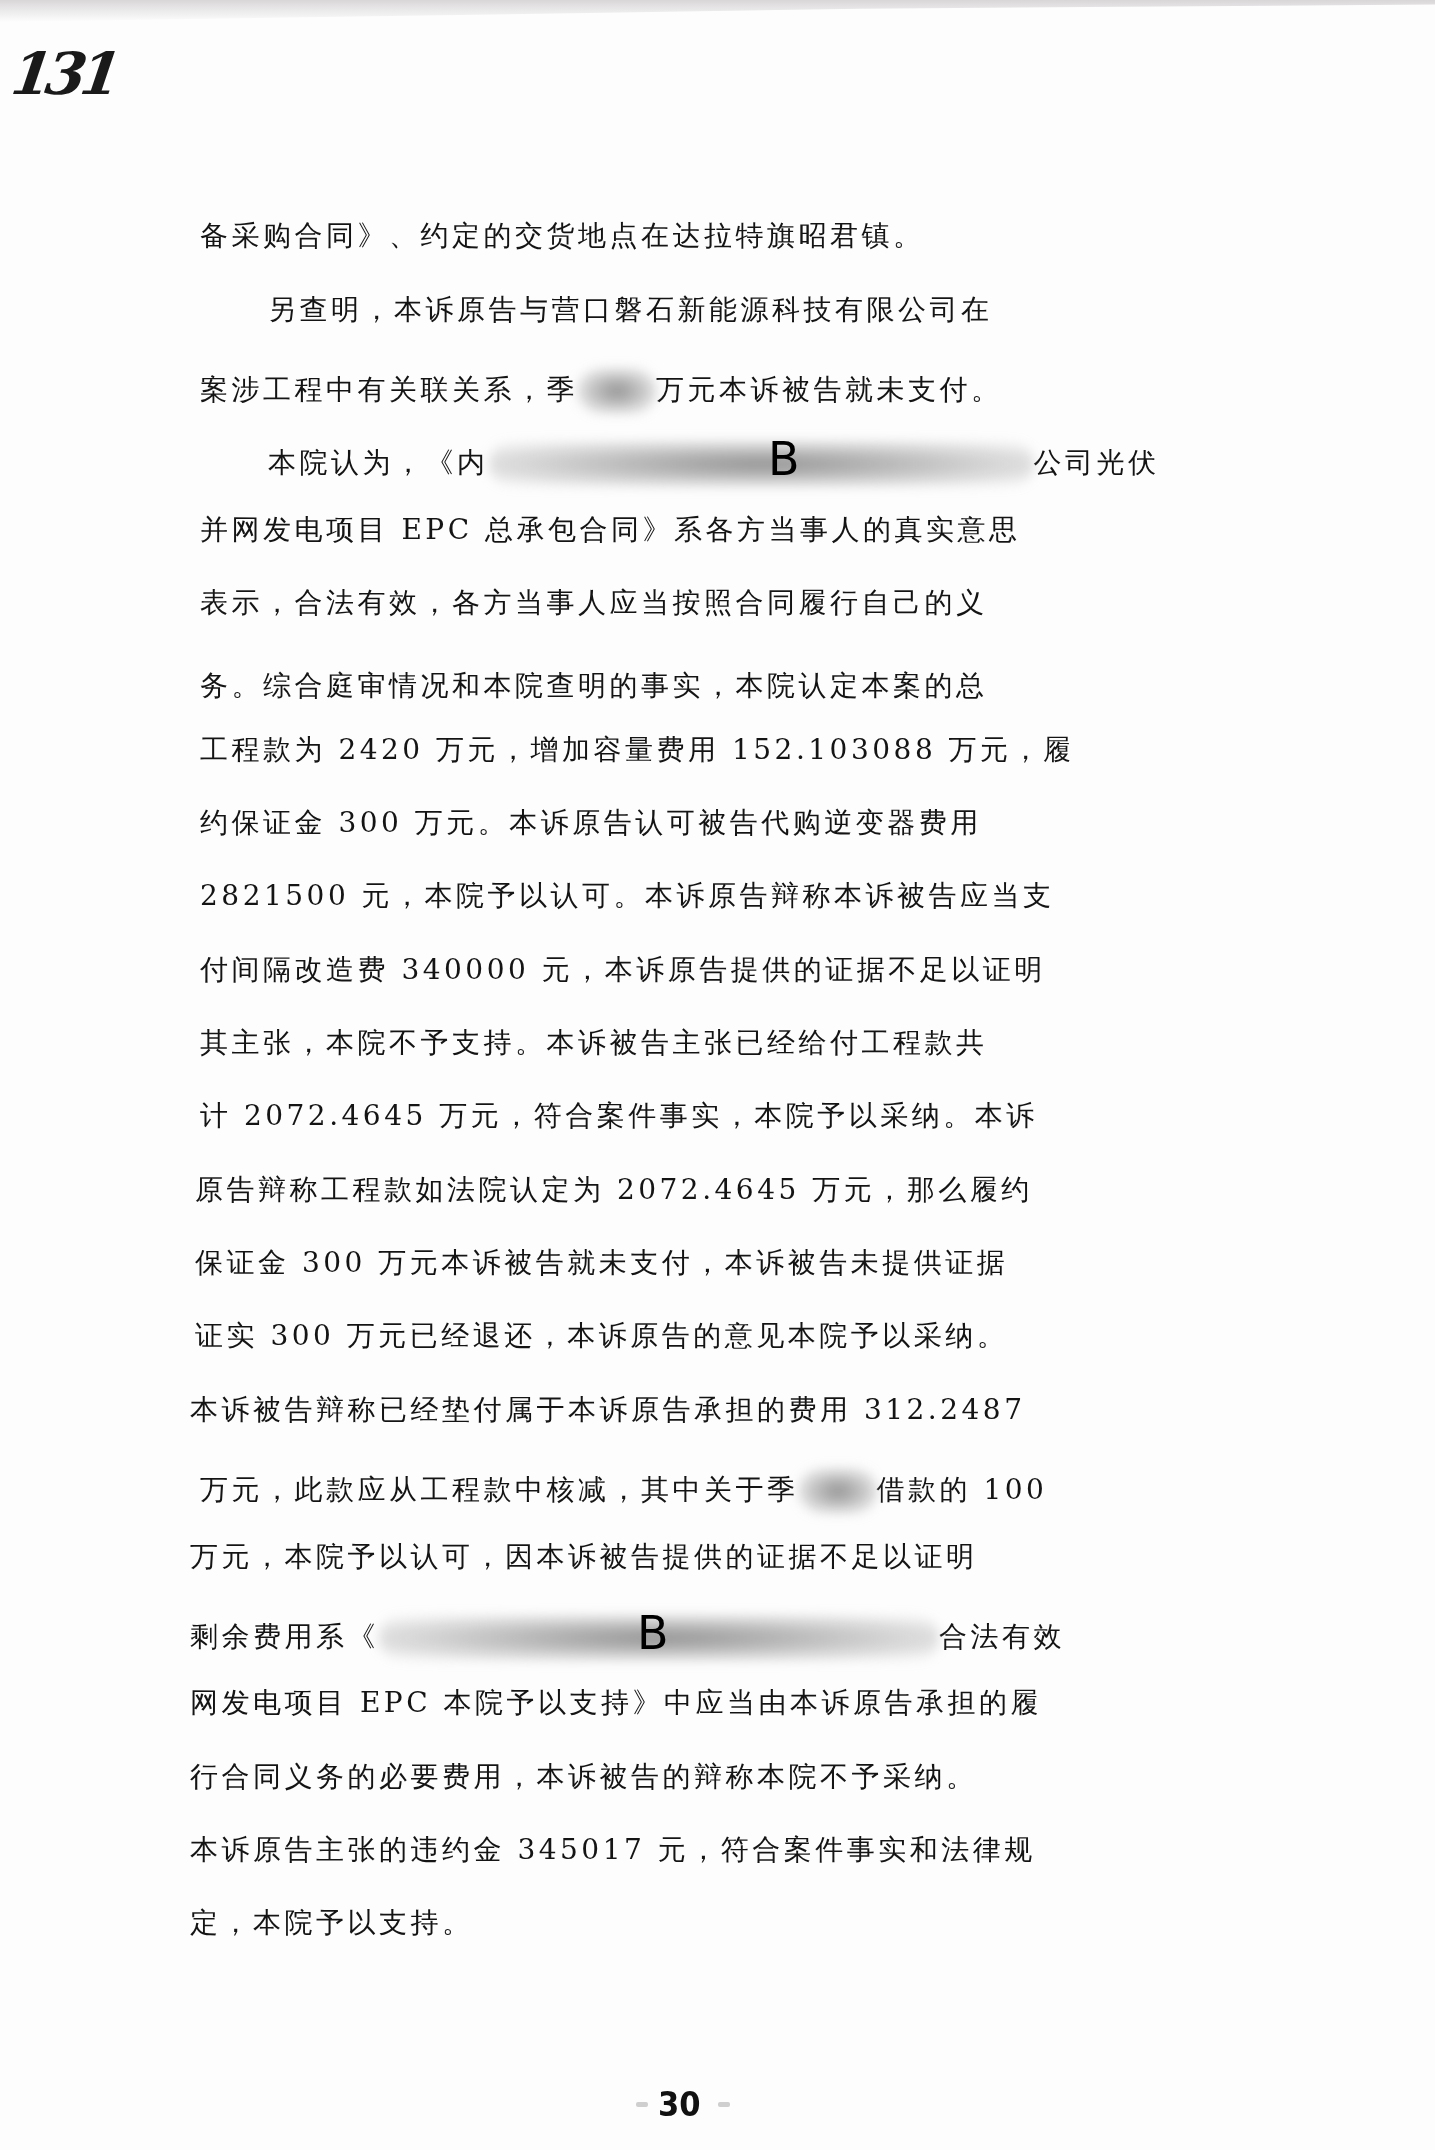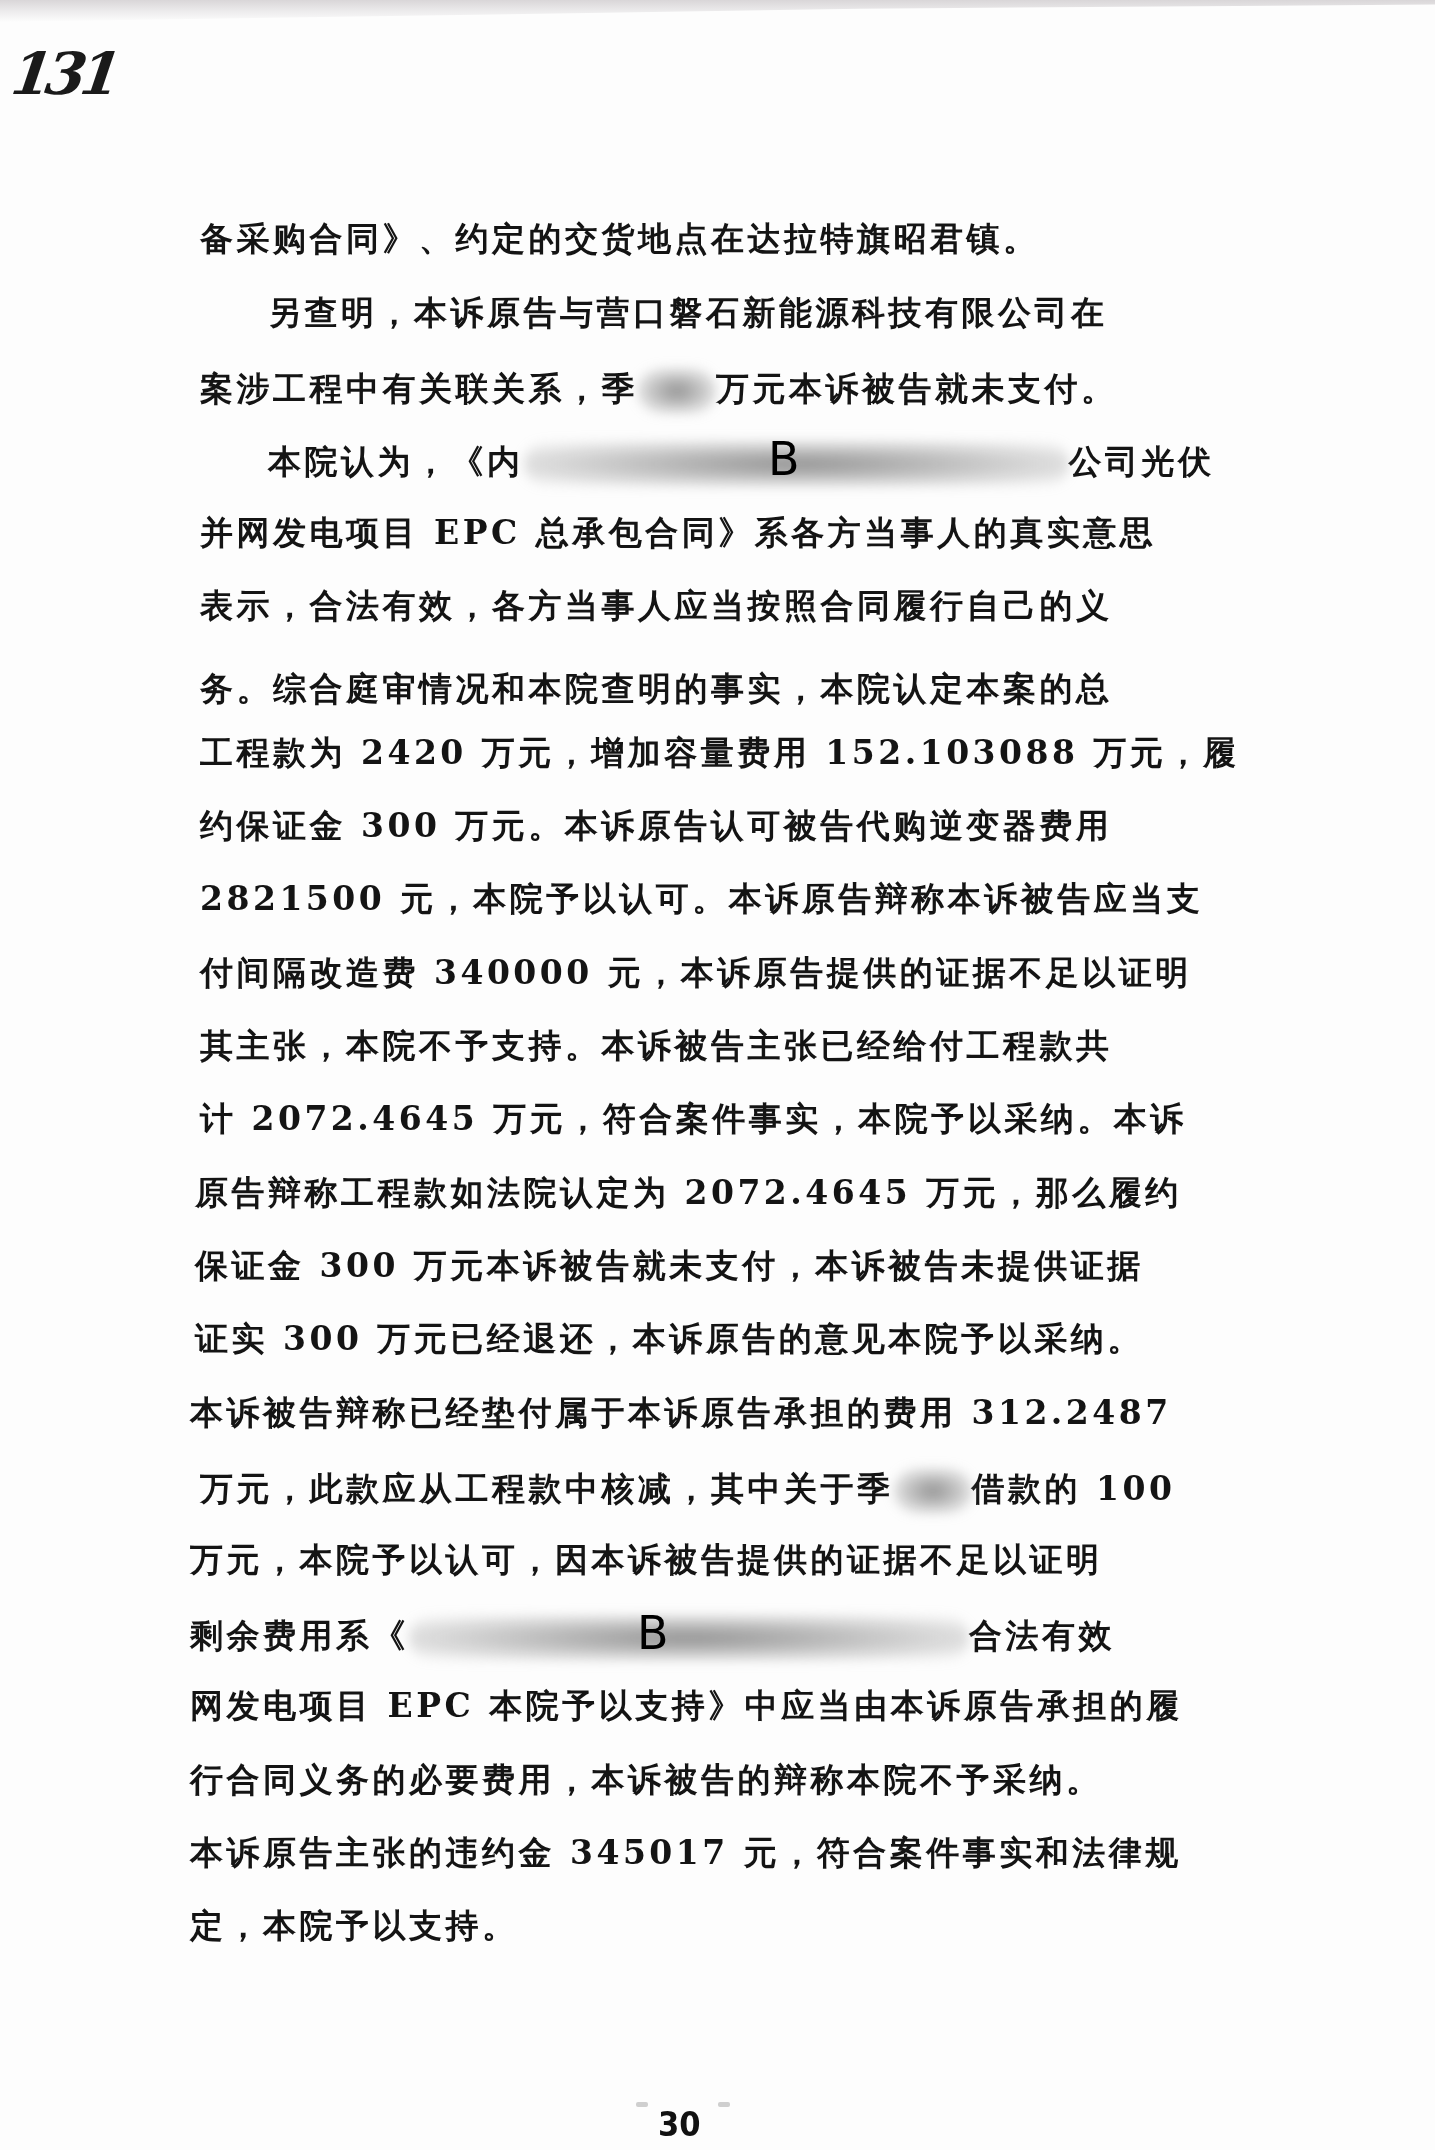--- a/index.html
+++ b/index.html
@@ -15,42 +15,41 @@
     clip-path: polygon(0 0, 100% 0, 100% 20%, 60% 40%, 0 100%);
   }
   .handwritten {
     position: absolute; left: 12px; top: 40px;
     font-family: "DejaVu Serif", serif; font-style: italic; font-weight: bold;
     font-size: 58px; letter-spacing: -6px; color: #1a1a1a;
     transform: skewX(-8deg);
   }
   .line {
     position: absolute; white-space: nowrap;
-    font-size: 33px; font-weight: bold; letter-spacing: 3.5px;
+    font-size: 28px; font-weight: normal; letter-spacing: 3.5px;
     line-height: 1;
   }
   .redact {
     display: inline-block; vertical-align: middle;
     height: 44px; border-radius: 22px;
     background: radial-gradient(ellipse at center, rgba(110,110,110,0.75) 0%, rgba(150,150,150,0.45) 55%, rgba(220,220,220,0) 100%);
     filter: blur(6px);
     position: relative;
   }
   .redact-short { width: 78px; }
   .redact-long { width: 545px; }
   .redact-long2 { width: 560px; }
   .redact-mark {
     position: absolute; font-family: "DejaVu Sans", sans-serif; font-weight: normal;
     font-size: 46px; color: #000; letter-spacing: 0;
   }
   .page-number {
     position: absolute; left: 658px; top: 2084px;
     font-size: 34px; font-weight: bold; color: #111;
     font-family: "DejaVu Sans Condensed", "DejaVu Sans", sans-serif;
-    margin-top: 20px;
   }
   .page-dash {
     position: absolute; top: 2102px; width: 12px; height: 5px; background: #cfcfcf; border-radius: 2px;
   }
 </style>
 </head>
 <body>
 
 <div class="top-shadow"></div>
 

